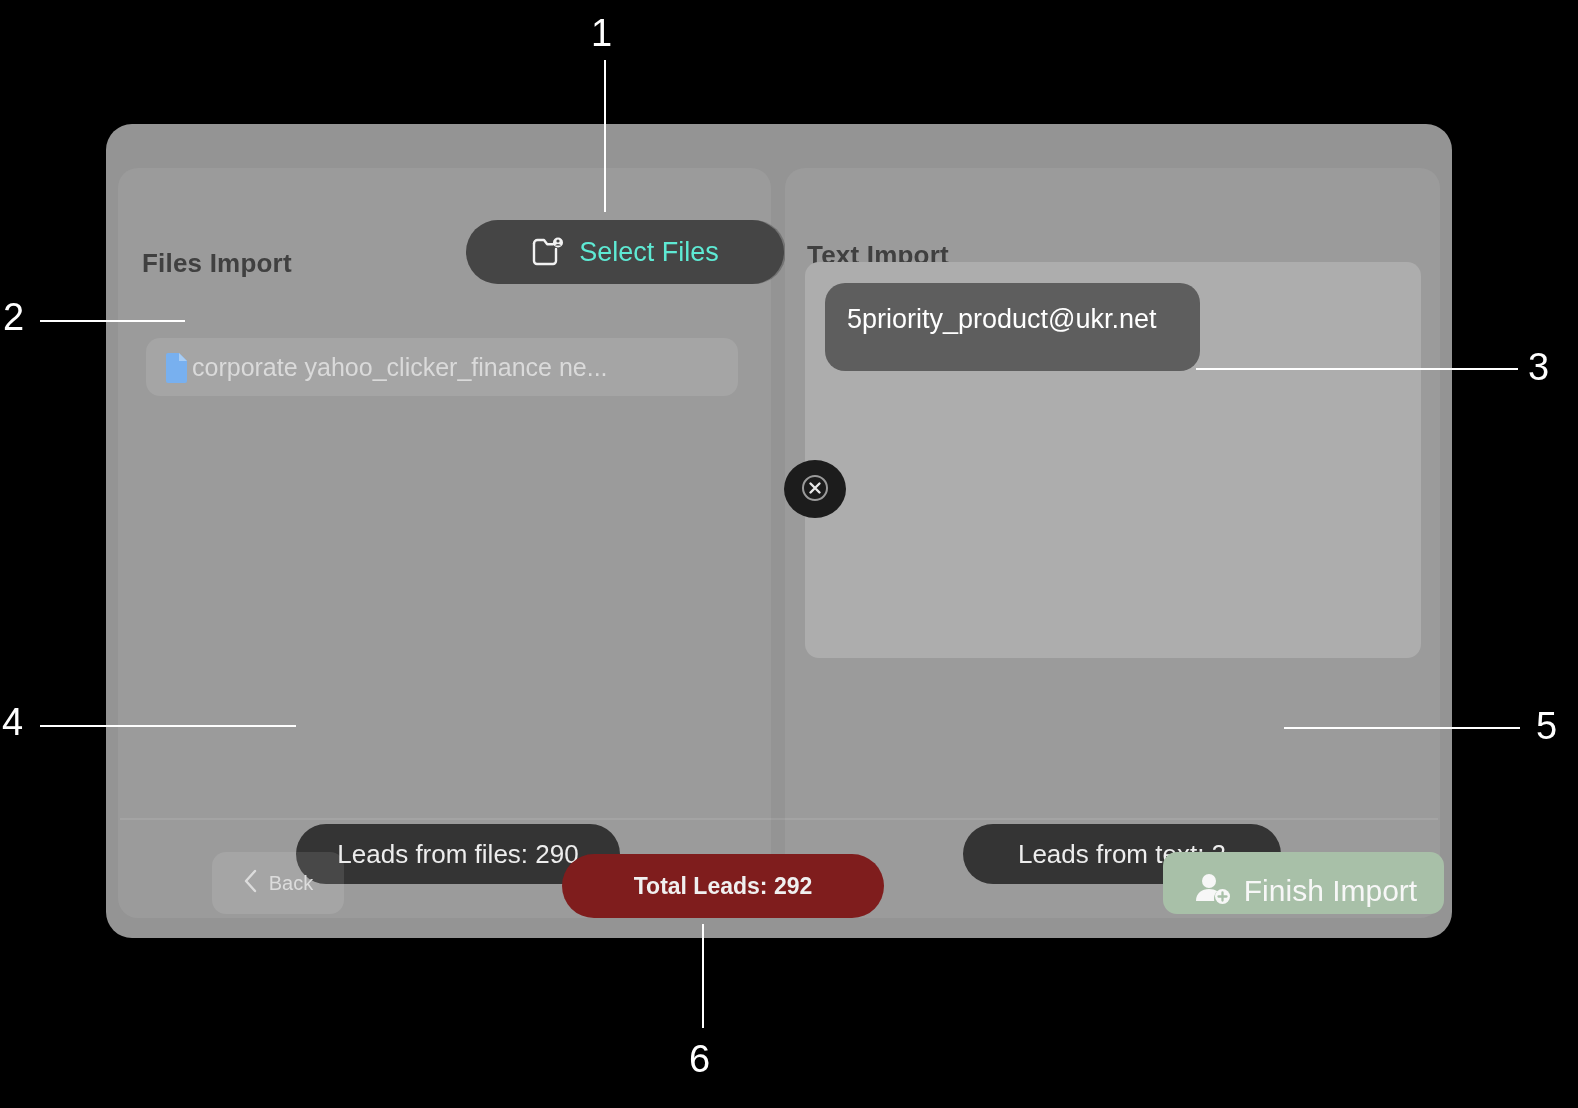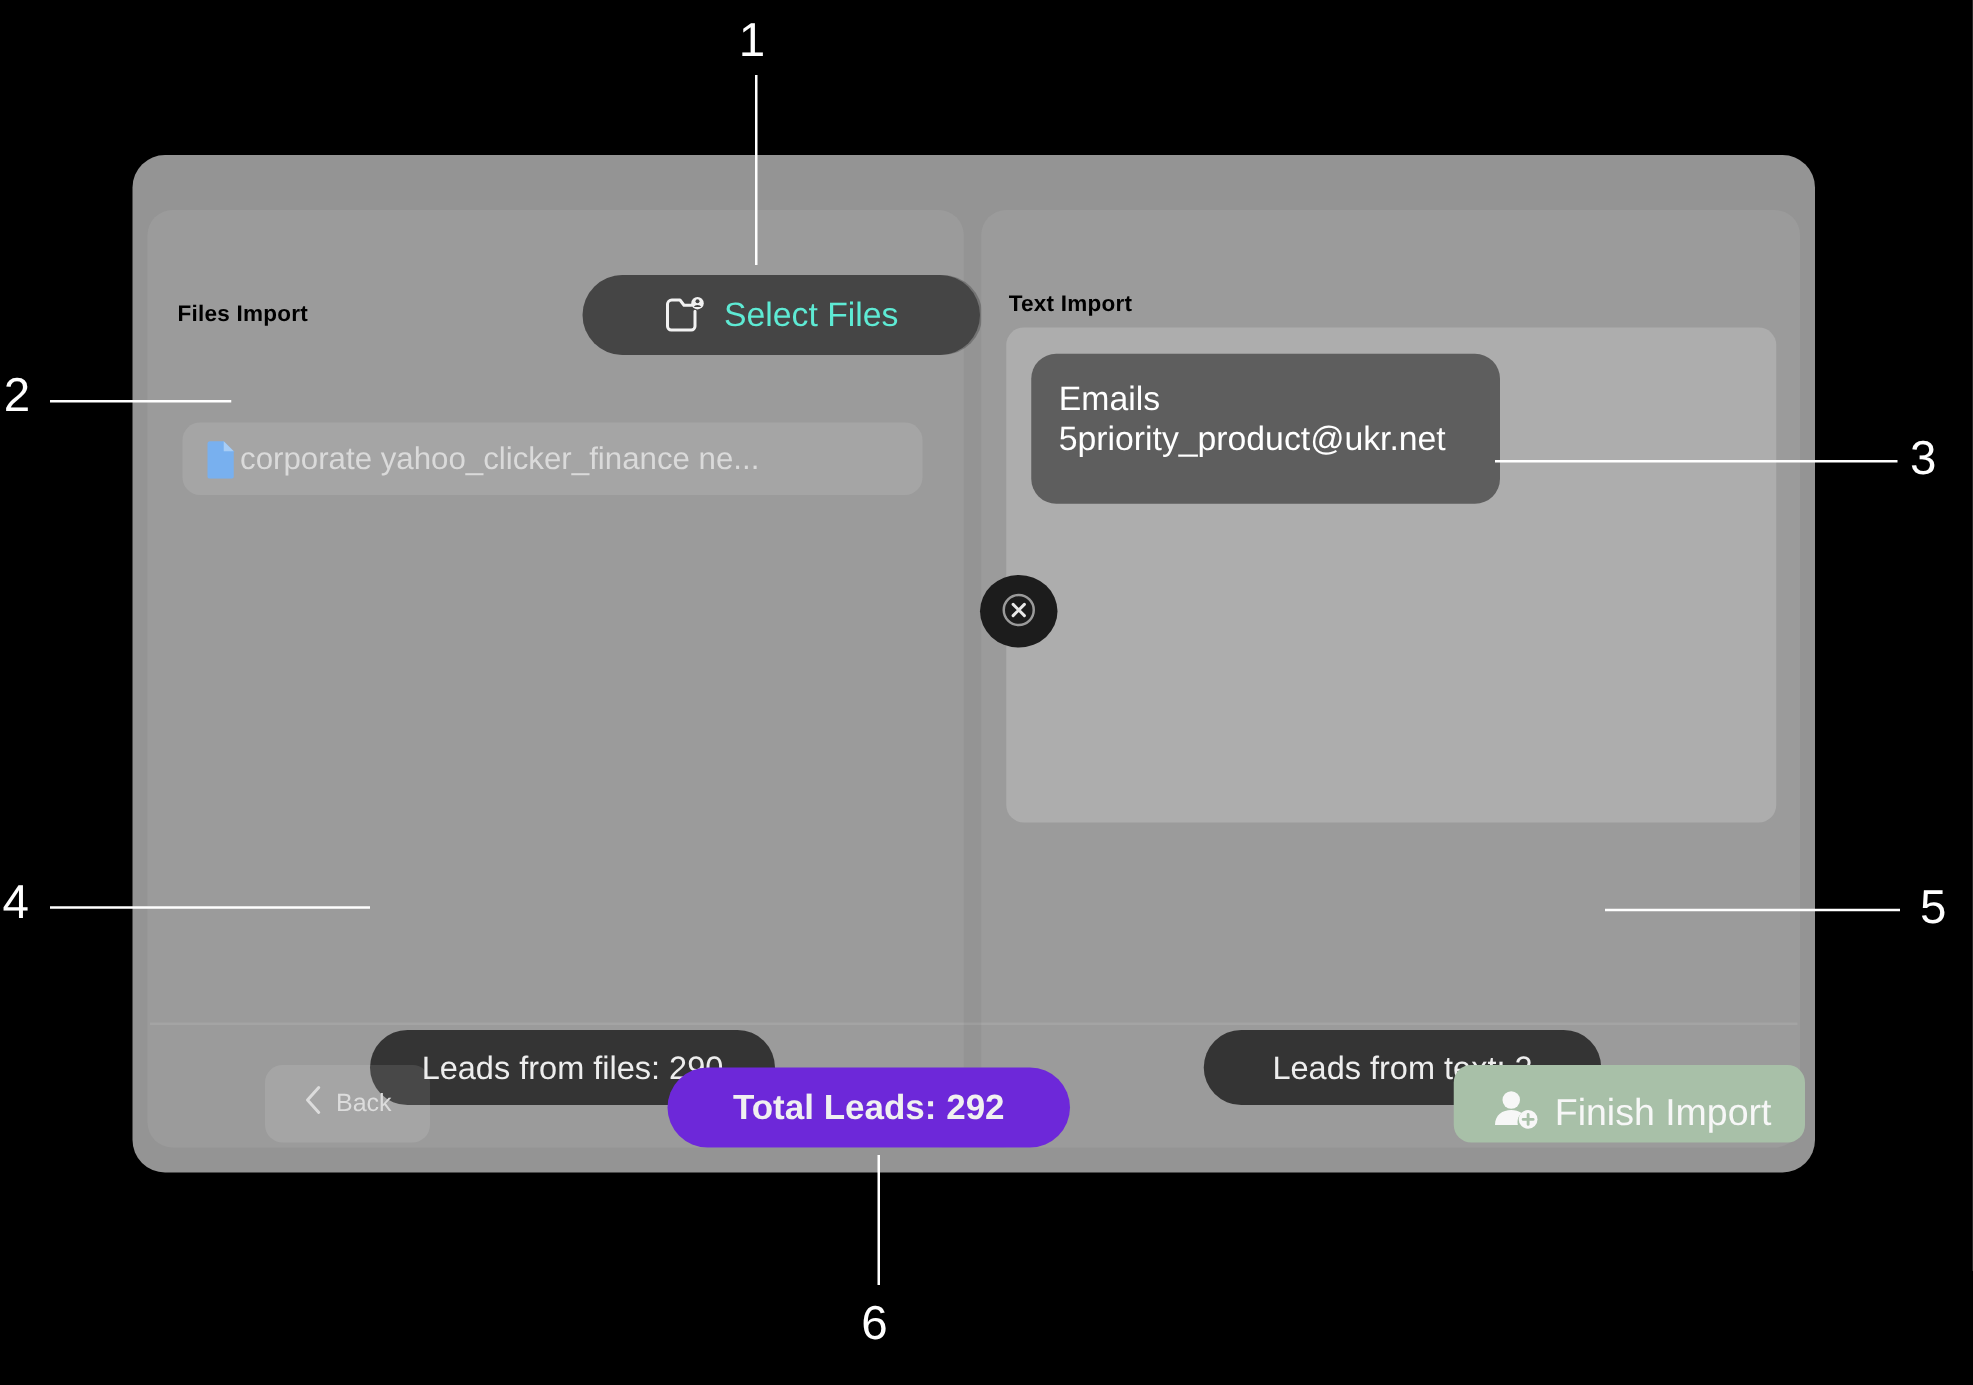--- a/index.html
+++ b/index.html
@@ -62,22 +62,22 @@
     position: relative;
     background: #9b9b9b;
     border-radius: 20px;
     box-sizing: border-box;
   }
   .panel.left  { width: 656px; }
   .panel.right { width: 658px; }
 
   .panel-title {
     position: absolute;
-    color: #000000;
-    font-size: 18px;
+    color: #404040;
+    font-size: 26px;
     font-weight: 700;
     letter-spacing: 0.2px;
     white-space: nowrap;
   }
   .panel.left  .panel-title { left: 24px; top: 58px; }
   .panel.right .panel-title { left: 22px; top: 50px; }
 
   
   #select-files-btn {
     position: absolute;
@@ -221,28 +221,28 @@
     font-size: 20px;
     display: flex;
     align-items: center;
     justify-content: center;
     gap: 10px;
     cursor: pointer;
     padding: 0;
   }
   #total-leads-pill {
     position: absolute;
-    left: 428px;
+    left: 456px;
     top: 34px;
     width: 322px;
     height: 64px;
-    background: #6d28d9;
+    background: #7f1d1d;
     border-radius: 32px;
     color: #f0f0f0;
-    font-size: 28px;
+    font-size: 23px;
     font-weight: 700;
     display: flex;
     align-items: center;
     justify-content: center;
     white-space: nowrap;
     border: none;
     font-family: "Liberation Sans", sans-serif;
   }
   #finish-import-btn {
     position: absolute;
@@ -309,21 +309,20 @@
 
       <div class="count-pill" id="leads-files-pill">Leads from files: 290</div>
     </section>
 
     <section class="panel right">
 
       <h2 class="panel-title">Text Import</h2>
 
       <div id="text-import-area">
         <div id="text-selection">
-          <div class="tline">Emails</div>
           <div class="tline">5priority_product@ukr.net</div>
         </div>
       </div>
 
       <div class="count-pill" id="leads-text-pill">Leads from text: 2</div>
     </section>
 
   </div>
 
   <div id="footer-divider"></div>

